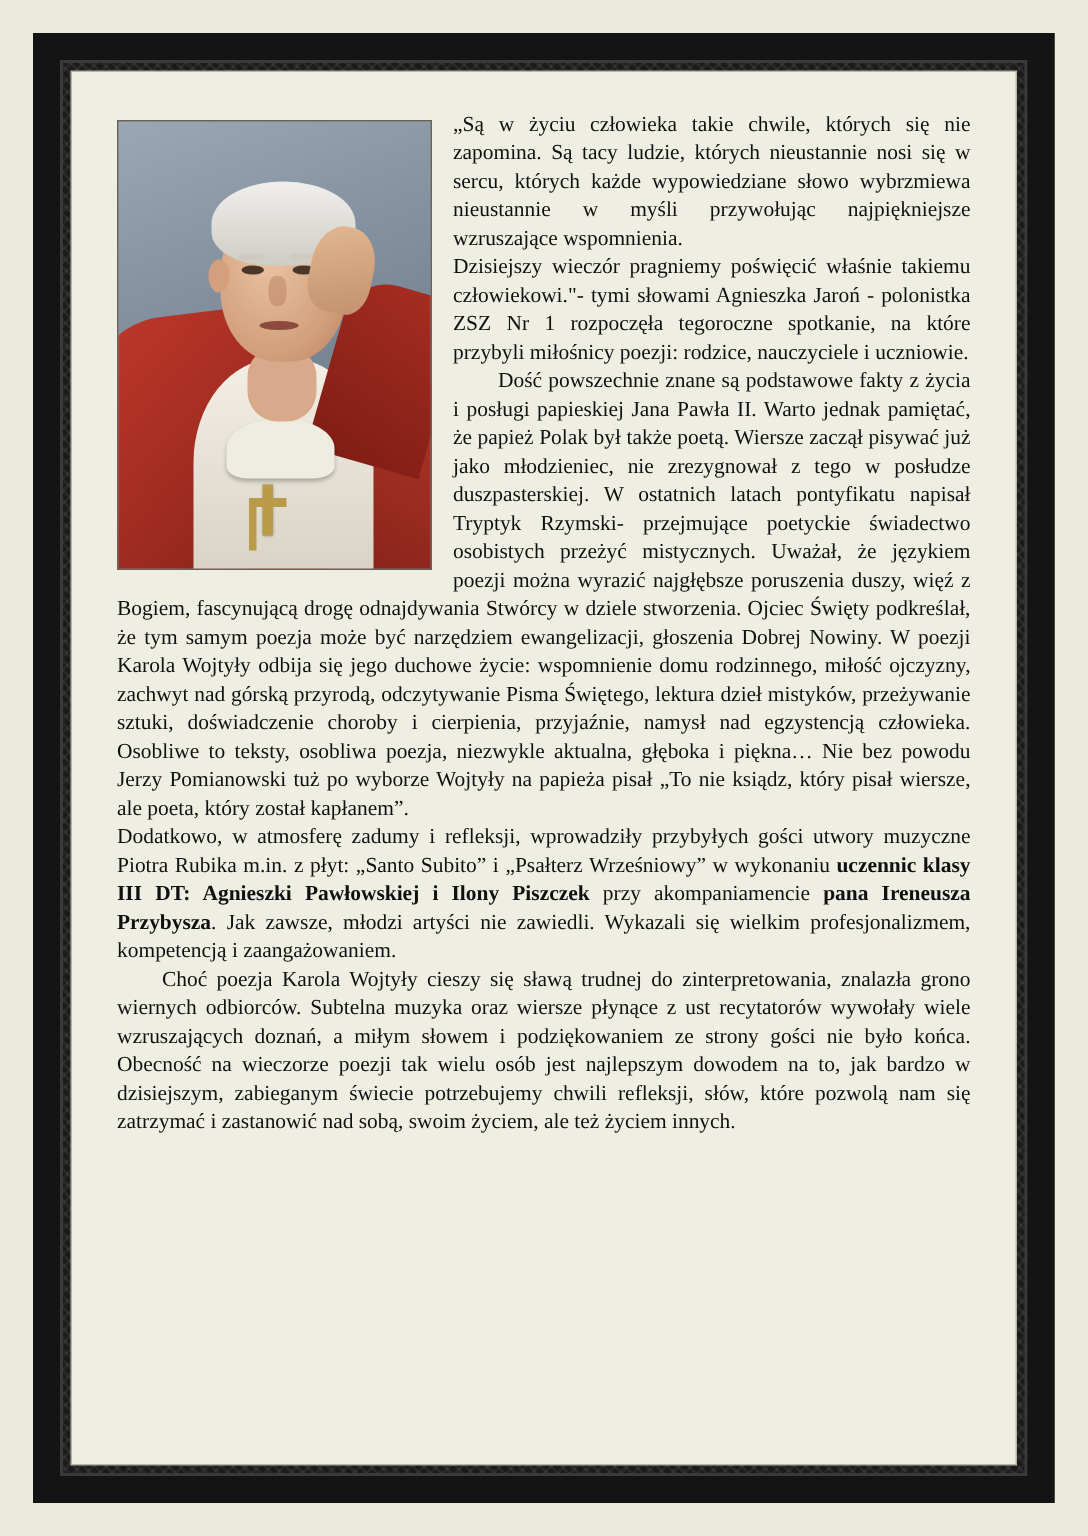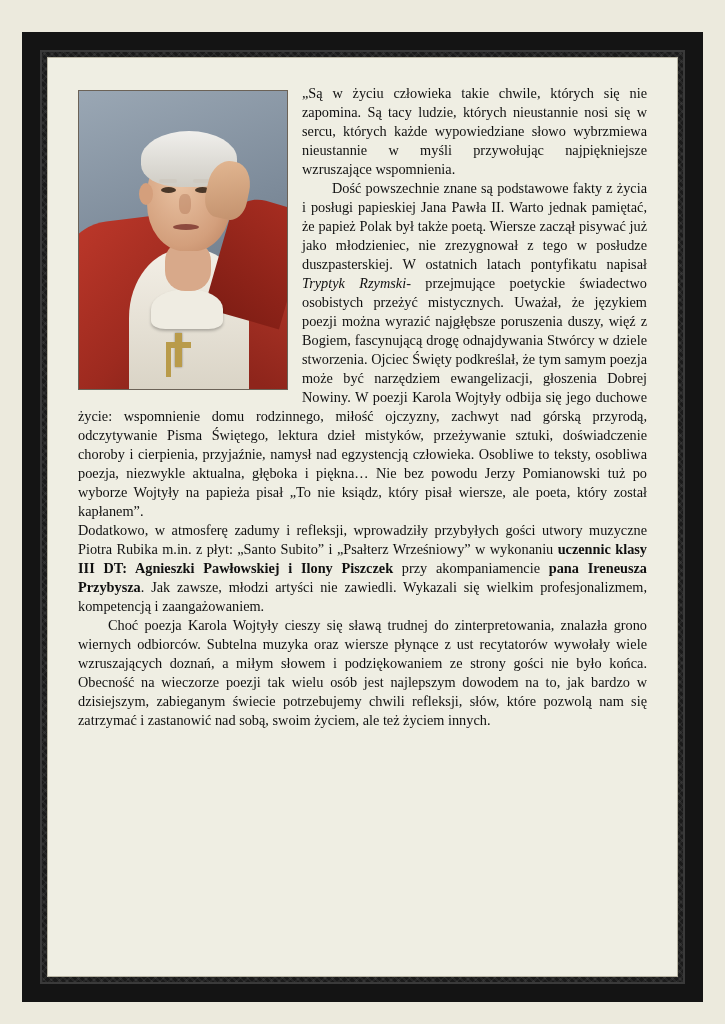--- a/index.html
+++ b/index.html
@@ -12,21 +12,21 @@
     background: #e8e4d8;
     font-family: "Liberation Serif", serif;
     overflow: hidden;
   }
 
   .page {
     position: relative;
     width: 725px;
     height: 1024px;
     box-sizing: border-box;
-    padding: 32px 22px 22px 22px;
+    padding: 22px 22px 22px 22px;
     background: #eceadd;
   }
 
   
   .frame-outer {
     position: relative;
     width: 100%;
     height: 100%;
     box-sizing: border-box;
     border: 18px solid #141414;
@@ -162,21 +162,21 @@
     transform: rotate(16deg);
     border-radius: 30px 10px 0 0;
   }
 
   p {
     margin: 0;
     text-indent: 30px;
   }
   p.noindent { text-indent: 0; }
   .b { font-weight: bold; }
-  .i { font-style: italic; }
+  .i { }
 </style>
 </head>
 <body>
 
 <div class="page">
   <div class="frame-outer">
     <div class="frame-inner">
 
       <div class="content">
 
@@ -197,20 +197,21 @@
           <div class="p-brow-r"></div>
           <div class="p-eye-l"></div>
           <div class="p-eye-r"></div>
           <div class="p-nose"></div>
           <div class="p-mouth"></div>
           <div class="p-hand"></div>
         </div>
 
         <p class="noindent">„Są w życiu człowieka takie chwile, których się nie zapomina. Są tacy ludzie, których nieustannie nosi się w sercu, których każde wypowiedziane słowo wybrzmiewa nieustannie w myśli przywołując najpiękniejsze wzruszające wspomnienia.</p>
 
+        <p class="noindent">Dzisiejszy wieczór pragniemy poświęcić właśnie takiemu człowiekowi."- tymi słowami Agnieszka Jaroń - polonistka ZSZ Nr 1 rozpoczęła tegoroczne spotkanie, na które przybyli miłośnicy poezji: rodzice, nauczyciele i uczniowie.</p>
 
         <p><span>Dość powszechnie znane są podstawowe fakty z życia i posługi papieskiej Jana Pawła II. Warto jednak pamiętać, że papież Polak był także poetą. Wiersze zaczął pisywać już jako młodzieniec, nie zrezygnował z tego w posłudze duszpasterskiej. W ostatnich latach pontyfikatu napisał </span><span class="i">Tryptyk Rzymski</span><span>- przejmujące poetyckie świadectwo osobistych przeżyć mistycznych. Uważał, że językiem poezji można wyrazić najgłębsze poruszenia duszy, więź z Bogiem, fascynującą drogę odnajdywania Stwórcy w dziele stworzenia. Ojciec Święty podkreślał, że tym samym poezja może być narzędziem ewangelizacji, głoszenia Dobrej Nowiny. W poezji Karola Wojtyły odbija się jego duchowe życie: wspomnienie domu rodzinnego, miłość ojczyzny, zachwyt nad górską przyrodą, odczytywanie Pisma Świętego, lektura dzieł mistyków, przeżywanie sztuki, doświadczenie choroby i cierpienia, przyjaźnie, namysł nad egzystencją człowieka. Osobliwe to teksty, osobliwa poezja, niezwykle aktualna, głęboka i piękna… Nie bez powodu Jerzy Pomianowski  tuż po wyborze Wojtyły na papieża pisał  „To nie ksiądz, który pisał wiersze, ale poeta, który został kapłanem”.</span></p>
 
 
         <p class="noindent"><span>Dodatkowo, w atmosferę zadumy i refleksji, wprowadziły przybyłych gości utwory muzyczne Piotra Rubika m.in. z płyt: „Santo Subito” i „Psałterz Wrześniowy” w wykonaniu </span><span class="b">uczennic klasy III DT: Agnieszki Pawłowskiej i Ilony Piszczek</span><span> przy akompaniamencie </span><span class="b">pana Ireneusza Przybysza</span><span>. Jak zawsze, młodzi artyści nie zawiedli. Wykazali się wielkim profesjonalizmem, kompetencją i zaangażowaniem.</span></p>
 
         <p>Choć poezja Karola Wojtyły cieszy się sławą trudnej do zinterpretowania, znalazła grono wiernych odbiorców. Subtelna muzyka oraz wiersze płynące z ust recytatorów wywołały wiele wzruszających doznań, a miłym słowem i podziękowaniem ze strony gości nie było końca. Obecność na wieczorze poezji tak wielu osób jest najlepszym dowodem na to, jak bardzo w dzisiejszym, zabieganym świecie potrzebujemy chwili refleksji, słów, które pozwolą nam się zatrzymać i zastanowić nad sobą,  swoim życiem, ale też życiem innych.</p>
 
       </div>
     </div>

